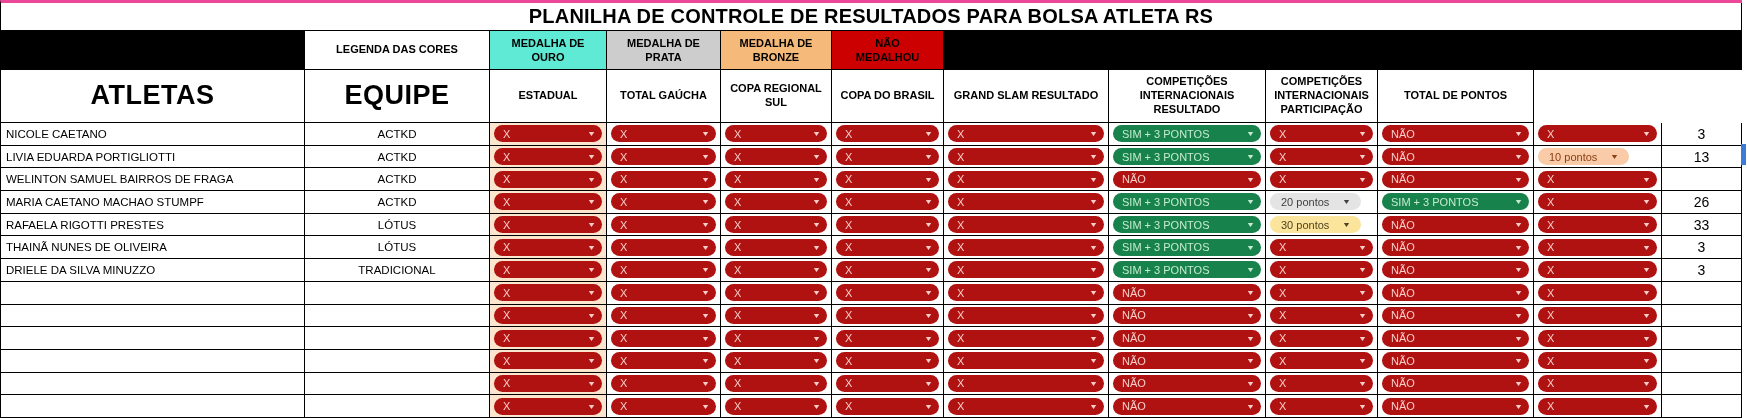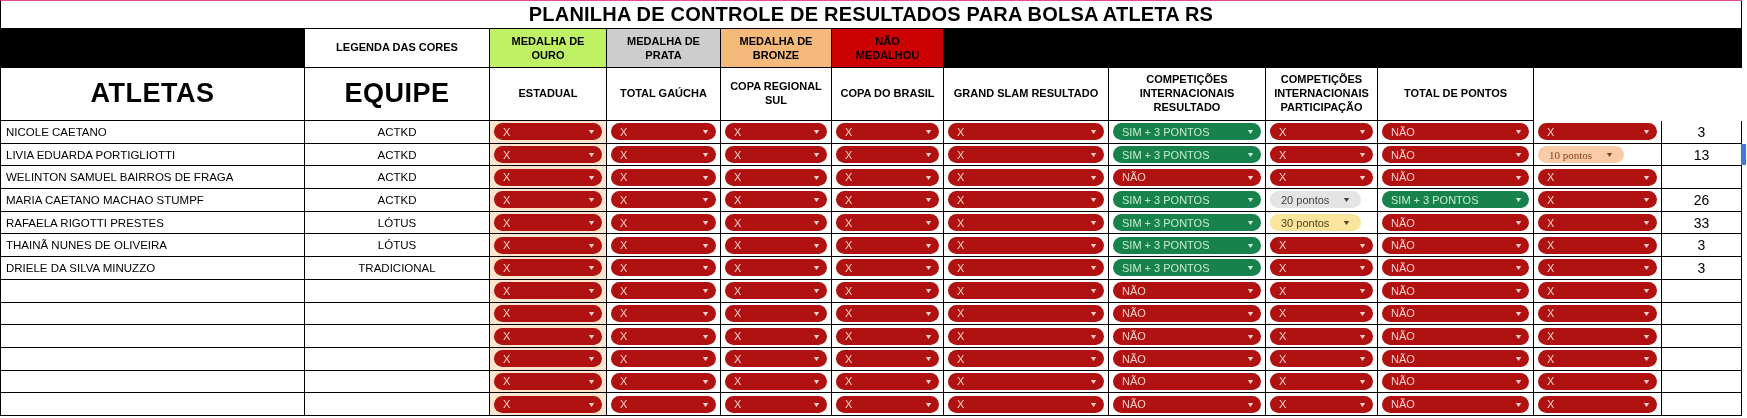--- a/index.html
+++ b/index.html
@@ -1,21 +1,21 @@
 <!DOCTYPE html>
 <html><head>
 <meta charset="utf-8">
 <style>
   * { margin:0; padding:0; box-sizing:border-box; }
   body { background:#ffffff; }
   .sheet {
     position:relative; width:1747px; height:418px; background:#ffffff;
     font-family:"Liberation Sans", sans-serif; overflow:hidden; color:#000;
   }
-  .table { position:absolute; left:0; top:0; width:1742px; border-left:1px solid #000; border-top:1px solid #ec4899; }
+  .table { position:absolute; left:0; top:0; width:1742px; border-left:1px solid #000; border-top:3px solid #ec4899; }
   .title-row {
     height:28px; border-right:1px solid #000; border-bottom:1px solid #000;
     display:flex; align-items:center; justify-content:center;
     font-size:20px; font-weight:bold; letter-spacing:0.2px;
   }
   .grid { display:grid; grid-template-columns:304px 185px 117px 114px 111px 112px 165px 157px 112px 156px 128px 80px; }
   .cell { border-right:1px solid #000; border-bottom:1px solid #000; overflow:hidden; }
   .legend-row .cell { height:39px; display:flex; align-items:center; justify-content:center; text-align:center; }
   .black { background:#000; }
   .legend-title { font-weight:bold; font-size:11px; line-height:1.25; padding:0 28px; }
@@ -47,21 +47,21 @@
 <body>
 
 <div class="sheet">
   <div class="table">
 
     <div class="title-row">PLANILHA DE CONTROLE DE RESULTADOS PARA BOLSA ATLETA RS</div>
 
     <div class="grid legend-row">
       <div class="cell black"></div>
       <div class="cell legend-title">LEGENDA DAS CORES</div>
-      <div class="cell legend-item" style="background-color: #bef264;">MEDALHA DE OURO</div>
+      <div class="cell legend-item" style="background-color: #5eead4;">MEDALHA DE OURO</div>
       <div class="cell legend-item" style="background-color: rgb(205, 205, 205);">MEDALHA DE PRATA</div>
       <div class="cell legend-item" style="background-color: rgb(245, 185, 122);">MEDALHA DE BRONZE</div>
       <div class="cell legend-item" style="background-color: rgb(204, 0, 0);">NÃO MEDALHOU</div>
       <div class="cell black legend-black-span"></div>
     </div>
 
     <div class="grid header-row">
       <div class="cell big">ATLETAS</div>
       <div class="cell big">EQUIPE</div>
       <div class="cell">ESTADUAL</div>
@@ -179,21 +179,21 @@
               <span class="arrow">▼</span>
             </div>
           </div>
           <div class="cell chip-cell">
             <div class="chip" style="background: rgb(176, 17, 17); color: rgb(248, 206, 200);">
               <span>NÃO</span>
               <span class="arrow">▼</span>
             </div>
           </div>
           <div class="cell chip-cell">
-            <div class="chip fit" style="background: rgb(249, 203, 168); color: rgb(138, 65, 23); font-family: Liberation Serif, serif;">
+            <div class="chip fit" style="background: rgb(249, 203, 168); color: rgb(138, 65, 23);">
               <span>10 pontos</span>
               <span class="arrow">▼</span>
             </div>
           </div>
           <div class="cell total-cell">13</div>
         </div>
         <div class="grid body-row">
           <div class="cell name-cell">WELINTON SAMUEL BAIRROS DE FRAGA</div>
           <div class="cell team-cell">ACTKD</div>
           <div class="cell chip-cell estadual-bg">

